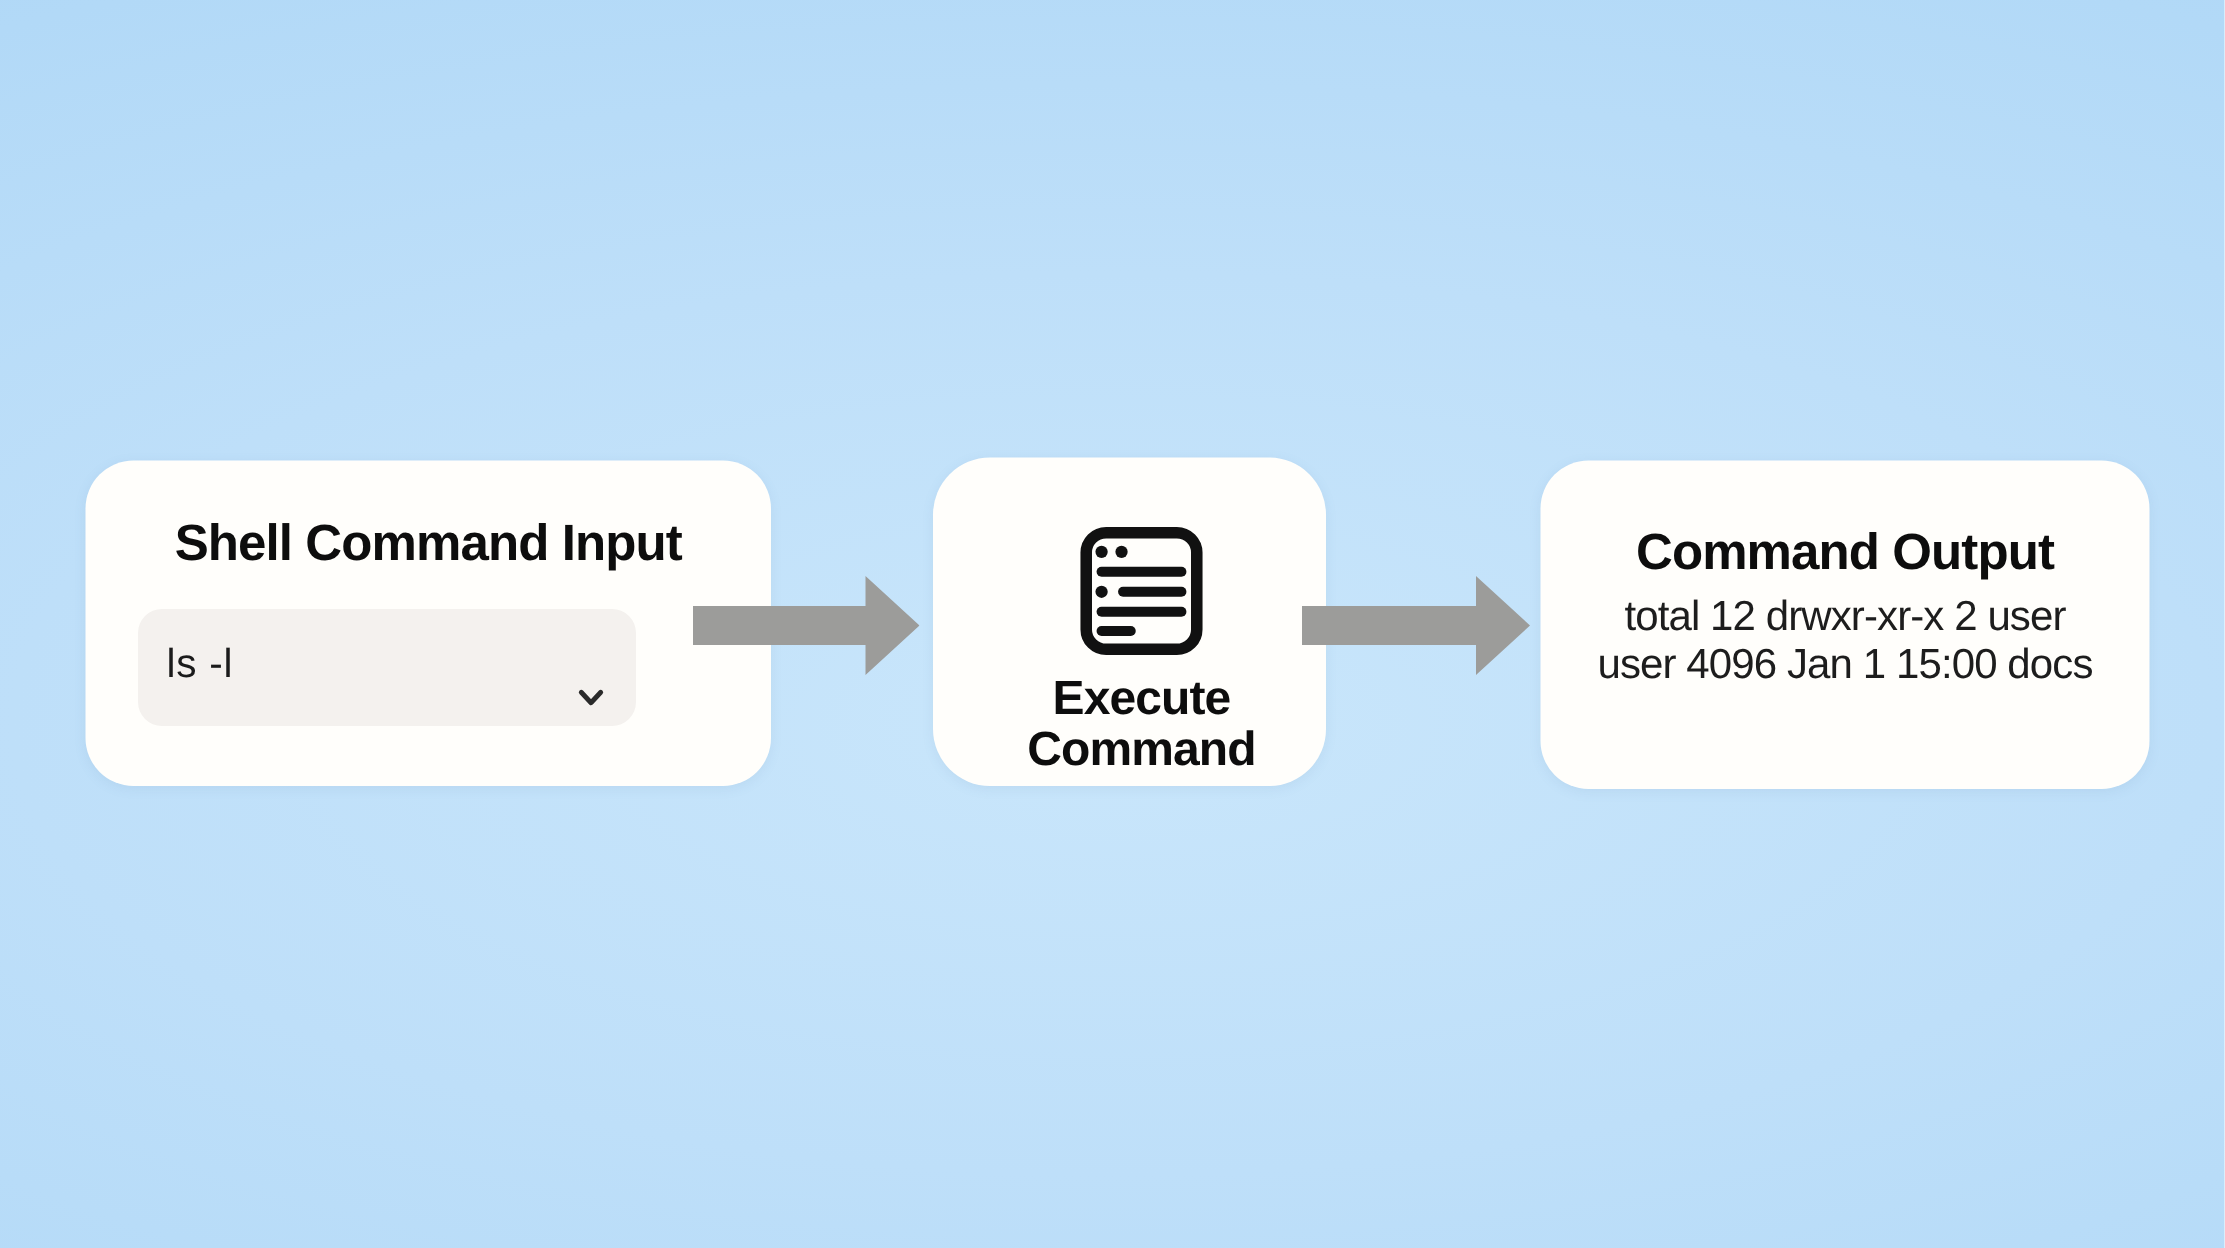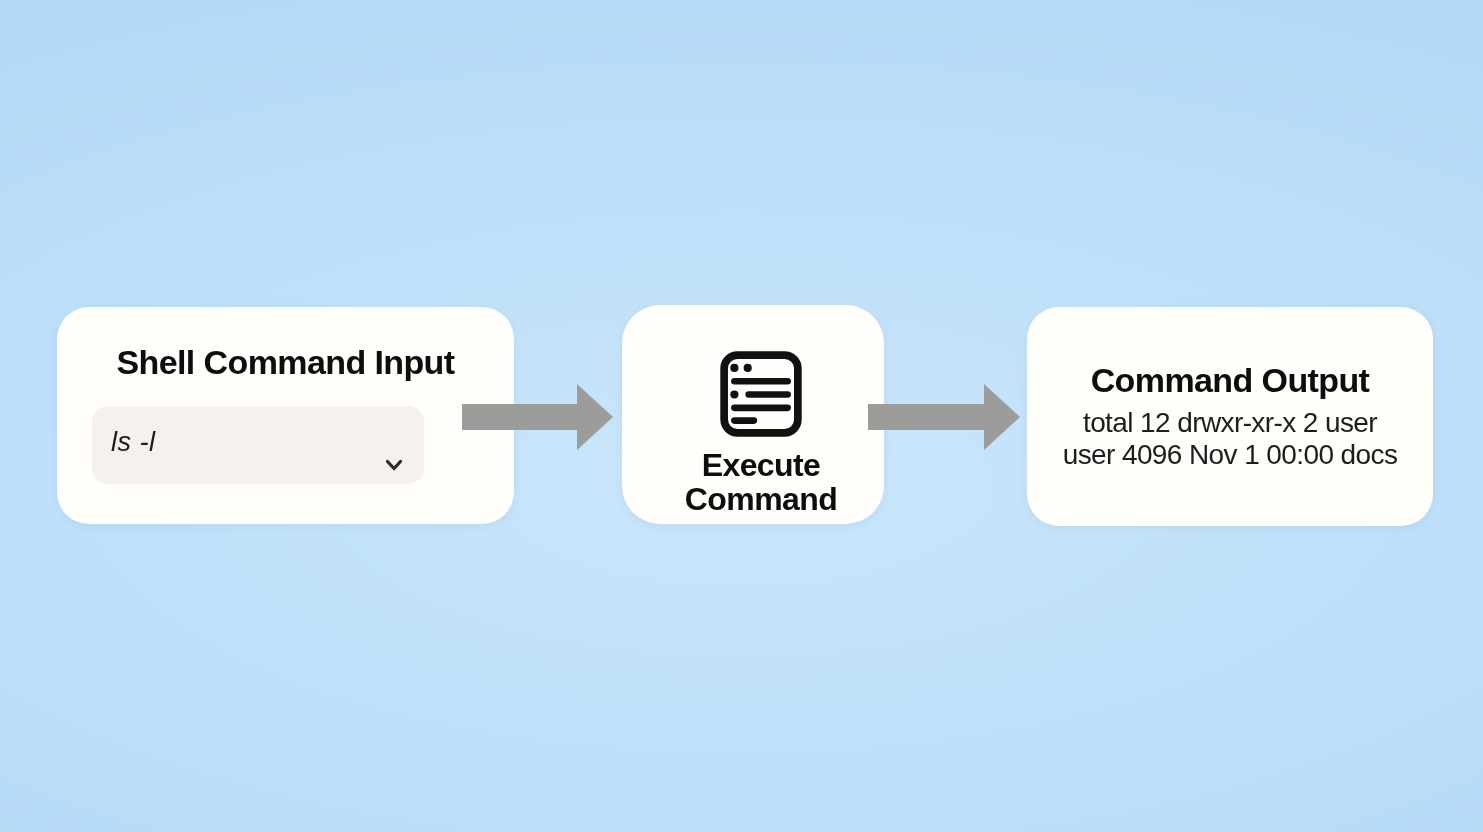--- a/index.html
+++ b/index.html
@@ -26,32 +26,31 @@
   .card-title {
     margin: 0;
     text-align: center;
     font-weight: bold;
     font-size: 34px;
     line-height: 38px;
     letter-spacing: -0.6px;
     color: #0d0d0d;
   }
   #card-input  .card-title { padding-top: 36px; }
-  #card-output .card-title { padding-top: 42px; margin-top: 12px; }
+  #card-output .card-title { padding-top: 42px; }
 
   .input-field {
     position: absolute;
     left: 35px;
     top: 99px;
     width: 332px;
     height: 78px;
     background: #f4f1ee;
     border-radius: 16px;
     cursor: text;
-    font-style: italic;
   }
   .input-value {
     position: absolute;
     left: 19px;
     top: 21px;
     font-size: 27px;
     letter-spacing: 0.5px;
     color: #1b1b1b;
     white-space: pre;
   }
@@ -122,17 +121,17 @@
   </div>
 
   <svg class="arrow" id="arrow-2" width="152" height="66" viewBox="0 0 152 66">
     <polygon points="0,20 116,20 116,0 152,33 116,66 116,46 0,46" fill="#9c9c9a"></polygon>
   </svg>
 
   <div class="card" id="card-output">
     <div class="card-title">Command Output</div>
     <div class="output-body">
       <div>total 12 drwxr-xr-x 2 user</div>
-      <div>user 4096 Nov 1 00:00 docs</div>
+      <div>user 4096 Jan 1 15:00 docs</div>
     </div>
   </div>
 
 </div>
 
 </body></html>

